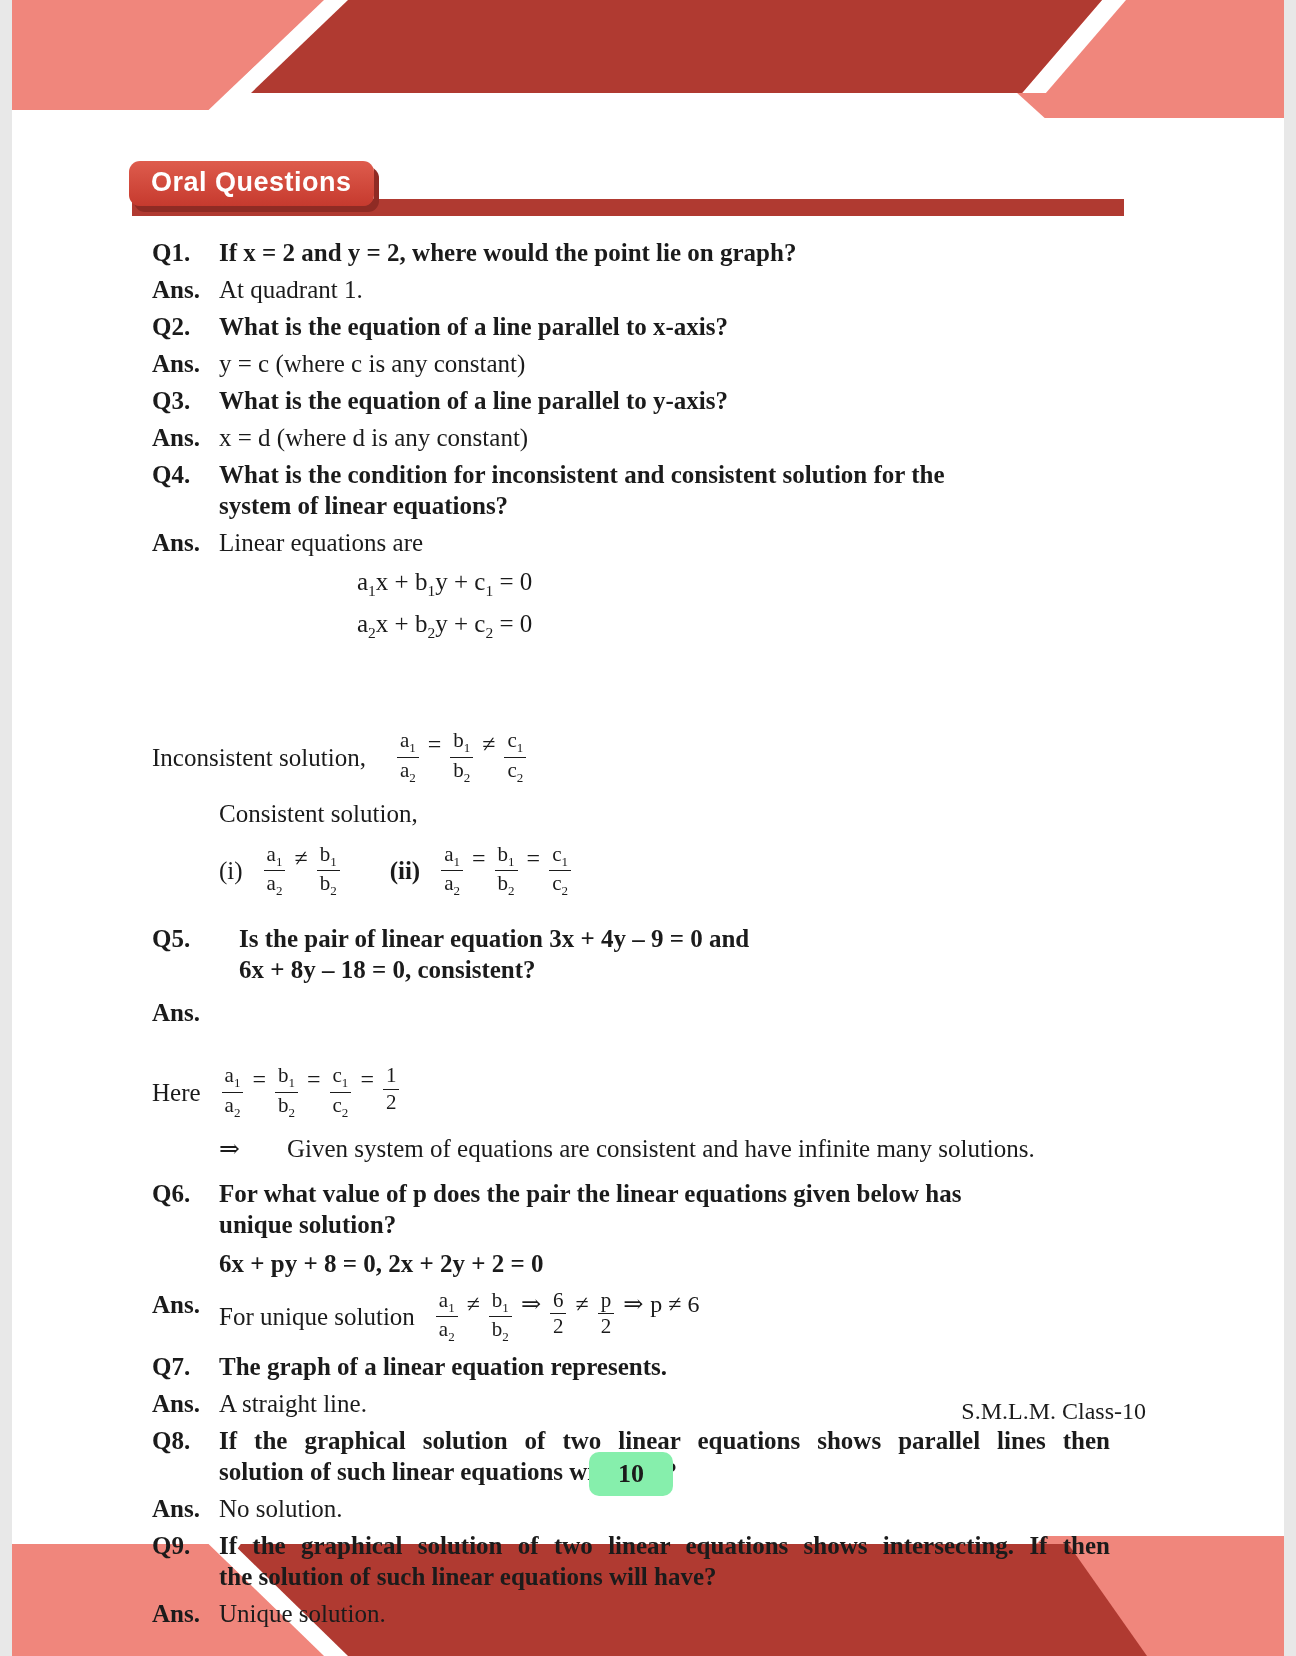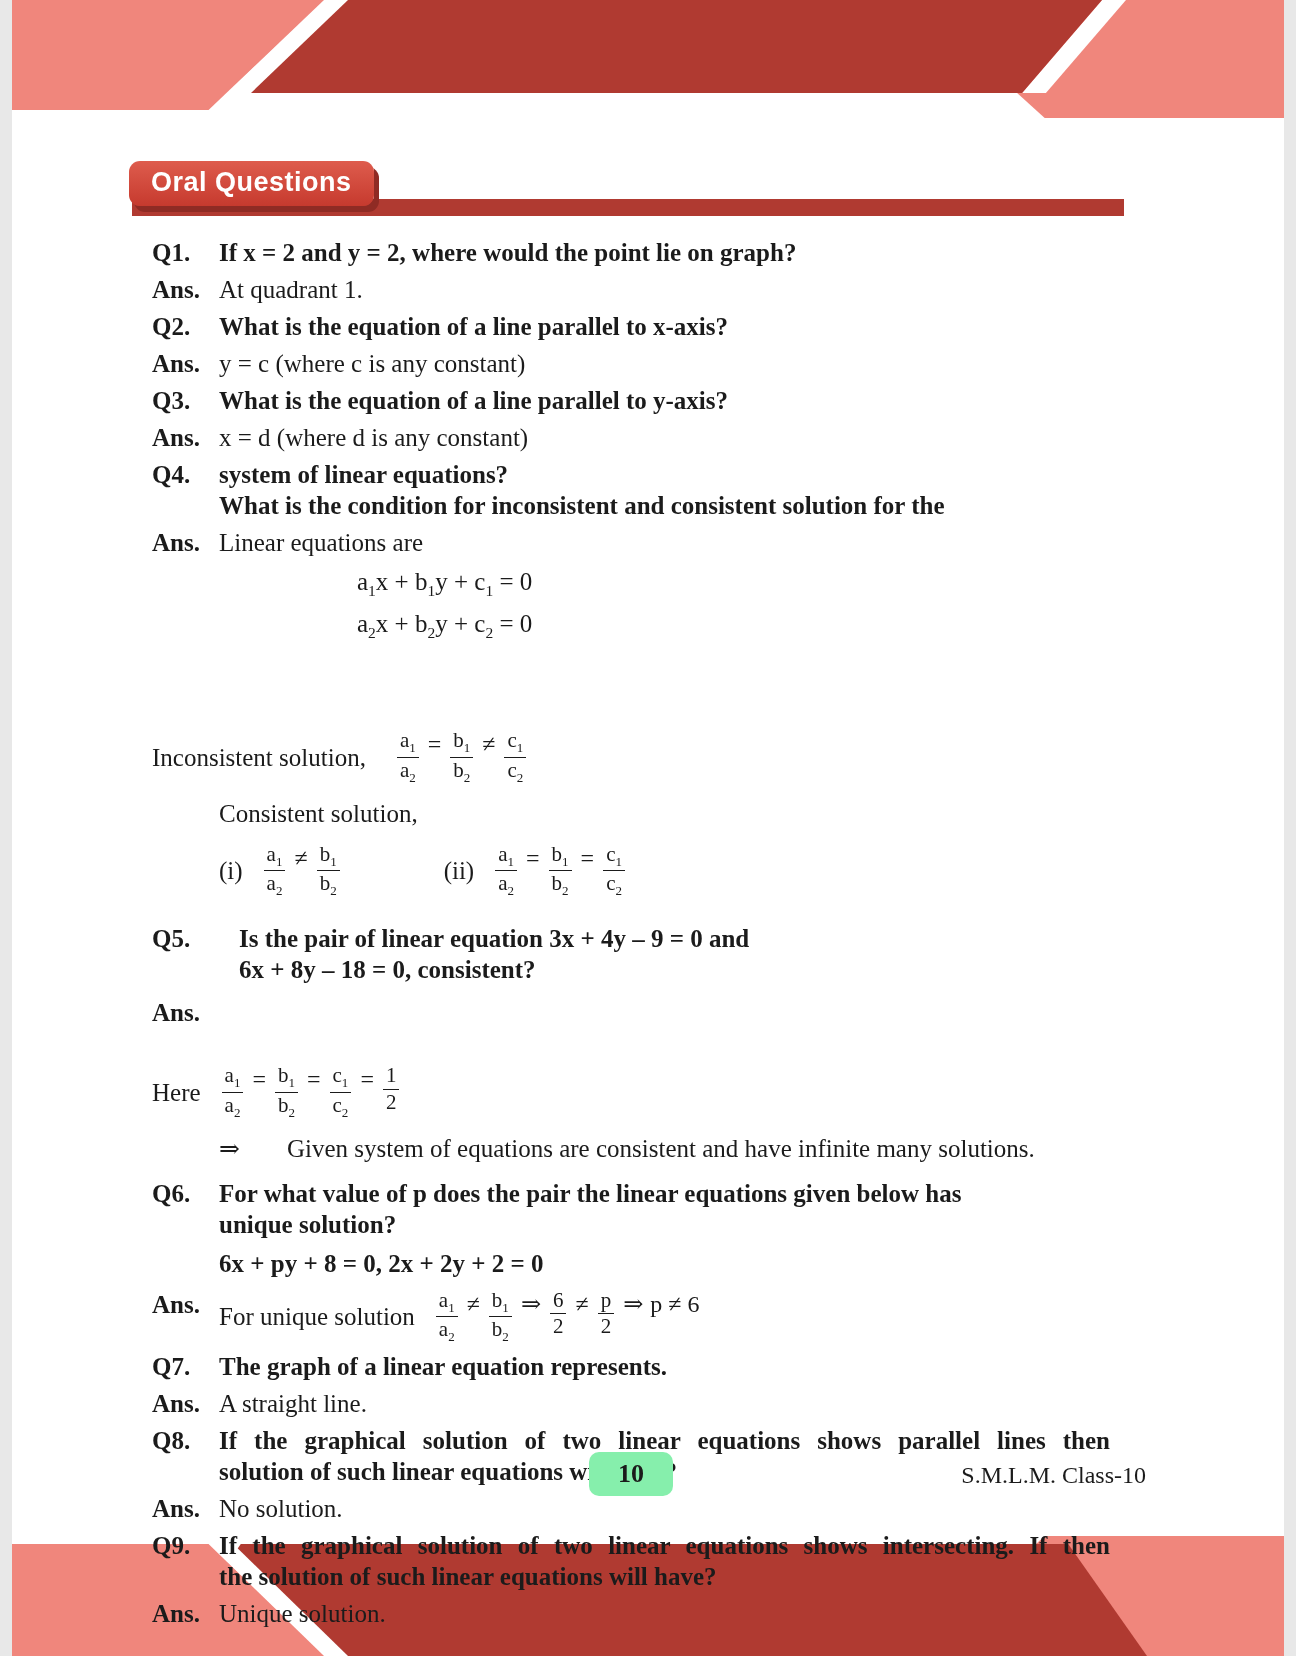--- a/index.html
+++ b/index.html
@@ -57,30 +57,30 @@
   .m-arrow{margin:12px 0 14px 0;}
   .mexp{display:inline-flex;align-items:flex-start;margin-left:26px;}
   .mexp.tight{margin-left:16px;}
   .frac{display:inline-flex;flex-direction:column;align-items:center;
         font-size:21px;line-height:1.12;margin:0 5px;}
   .frac .num{border-bottom:1.5px solid #1b1b1b;padding:0 3px 1px 3px;}
   .frac .den{padding-top:1px;}
   .mop{margin:0 4px;font-size:24px;}
   .mtext{margin:0 3px;font-size:24px;}
   sub{font-size:0.62em;}
-  .ii-label{margin-left:99px;font-weight:normal;}
+  .ii-label{margin-left:45px;font-weight:bold;}
   .arrow{flex:0 0 68px;}
   .nowrap{white-space:nowrap;}
   .beq{font-weight:bold;margin:2px 0 4px 0;}
 
   
   .page-badge{position:absolute;left:577px;top:1452px;width:84px;height:44px;z-index:6;
               background:#86efac;border-radius:10px;display:flex;align-items:center;justify-content:center;
               font-weight:bold;font-size:26px;}
-  .book-label{position:absolute;right:138px;top:1462px;z-index:6;font-size:24px;}
+  .book-label{position:absolute;right:138px;top:1398px;z-index:6;font-size:24px;}
 </style>
 </head>
 <body>
 
 <div class="page">
 
   <div class="shape ts-right"></div>
   <div class="shape ts-gap-right"></div>
   <div class="shape ts-band"></div>
   <div class="shape ts-gap-left"></div>
@@ -116,22 +116,22 @@
       <div class="qtext">What is the equation of a line parallel to y-axis?</div>
     </div>
     <div class="row">
       <div class="col-label">Ans.</div>
       <div class="abody">x = d (where d is any constant)</div>
     </div>
 
     <div class="row">
       <div class="col-label">Q4.</div>
       <div class="qtext">
+        <div>What is the condition for inconsistent and consistent solution for the</div>
         <div>system of linear equations?</div>
-        <div>What is the condition for inconsistent and consistent solution for the</div>
       </div>
     </div>
     <div class="row">
       <div class="col-label">Ans.</div>
       <div class="abody">Linear equations are</div>
     </div>
     <div class="row m-eq">
       <div class="col-label"></div>
       <div class="abody">
         <div class="eqline">a<sub>1</sub>x + b<sub>1</sub>y + c<sub>1</sub> = 0</div>

